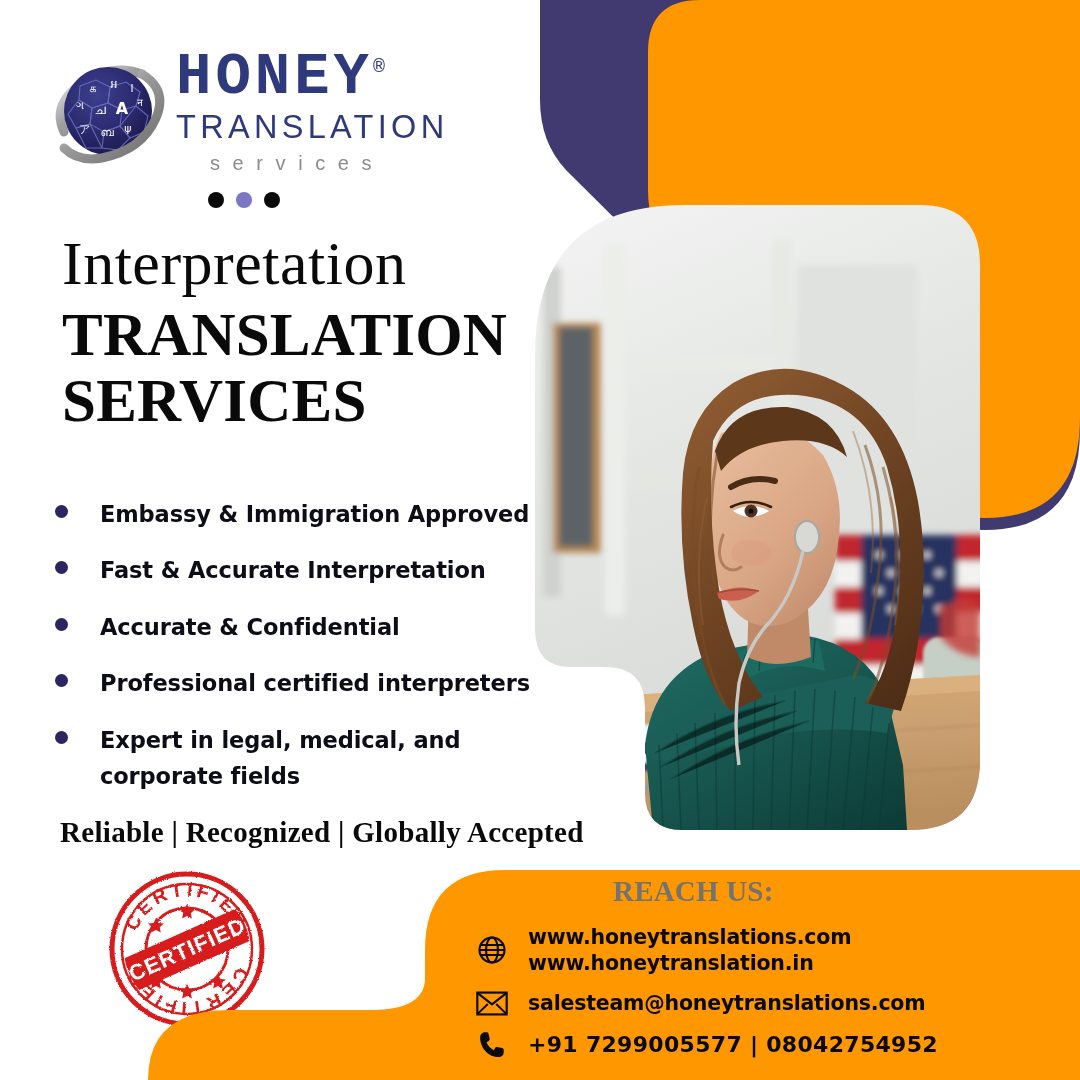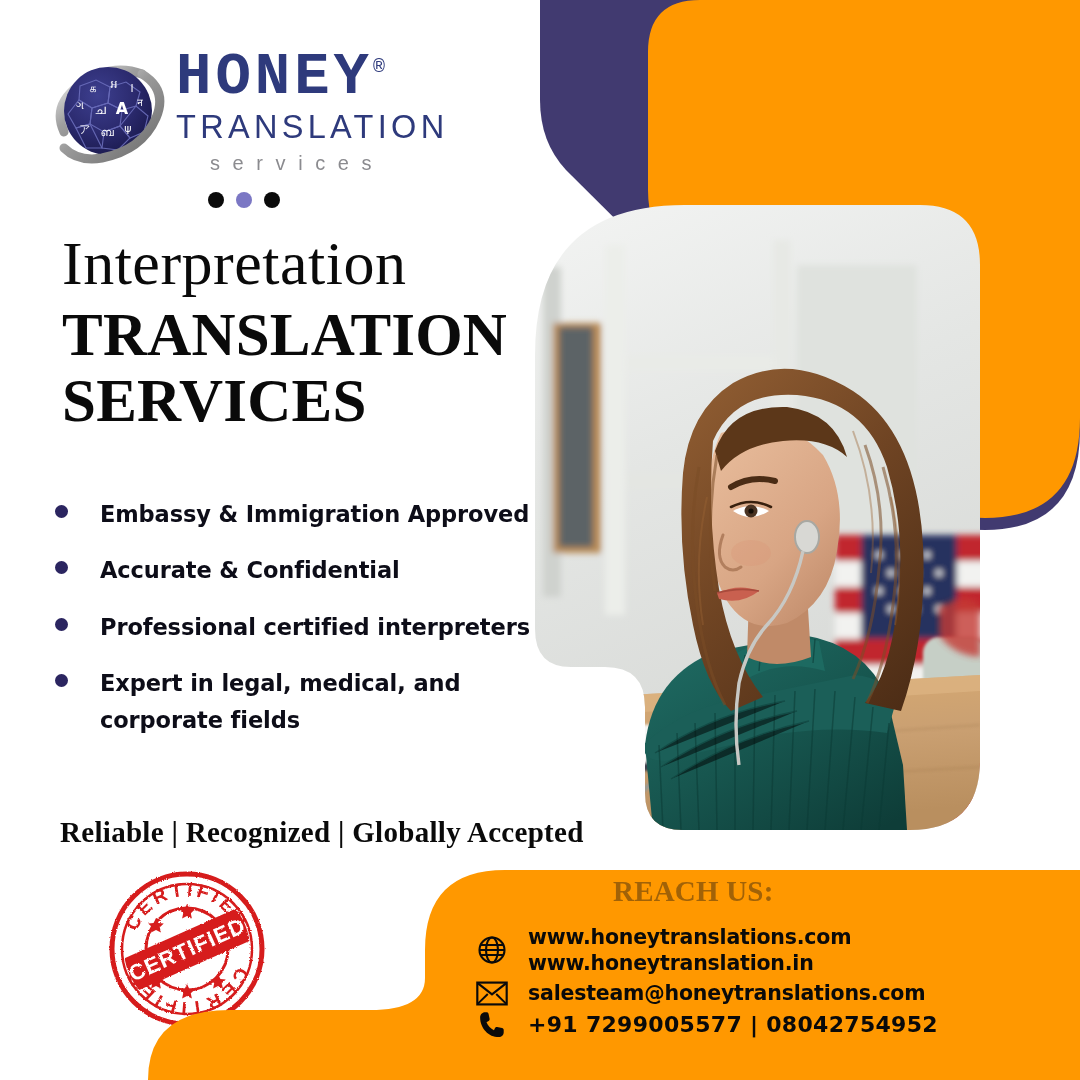--- a/index.html
+++ b/index.html
@@ -123,26 +123,26 @@
   
   .stamp { position:absolute; left:104px; top:866px; width:166px; height:166px; }
 
   
   #contact-shape { position:absolute; left:0; top:860px; width:1080px; height:220px; }
   .contact-inner { position:absolute; left:470px; top:875px; width:610px; height:205px; }
   .reach-title {
     font-family:"Liberation Serif", serif;
     font-weight:700;
     font-size:29px;
-    color:#a16207;
+    color:#737373;
     text-align:left;
     margin-left:143px;
     letter-spacing:0.2px;
   }
-  .c-row { display:flex; align-items:center; margin-top:4px; }
+  .c-row { display:flex; align-items:center; margin-top:14px; }
   .c-row.web { align-items:center; margin-top:16px; }
   .c-icon { width:44px; flex:0 0 44px; display:flex; align-items:center; justify-content:center; margin-right:14px; }
   .c-txt {
     font-family:"DejaVu Sans", sans-serif;
     font-weight:700;
     font-size:20.5px;
     line-height:1.28;
     color:#0a0a0a;
     letter-spacing:-0.2px;
     white-space:pre-line;
@@ -236,20 +236,24 @@
 <div class="headline">
   <div class="h-script">Interpretation</div>
   <div class="h-bold">TRANSLATION
 SERVICES</div>
 </div>
 
 <div class="bullets">
   <div class="bullet-row">
     <span class="bullet-dot"></span>
     <span class="bullet-txt">Embassy &amp; Immigration Approved</span>
+  </div>
+  <div class="bullet-row">
+    <span class="bullet-dot"></span>
+    <span class="bullet-txt">Fast &amp; Accurate Interpretation</span>
   </div>
   <div class="bullet-row">
     <span class="bullet-dot"></span>
     <span class="bullet-txt">Accurate &amp; Confidential</span>
   </div>
   <div class="bullet-row">
     <span class="bullet-dot"></span>
     <span class="bullet-txt">Professional certified interpreters</span>
   </div>
   <div class="bullet-row">

